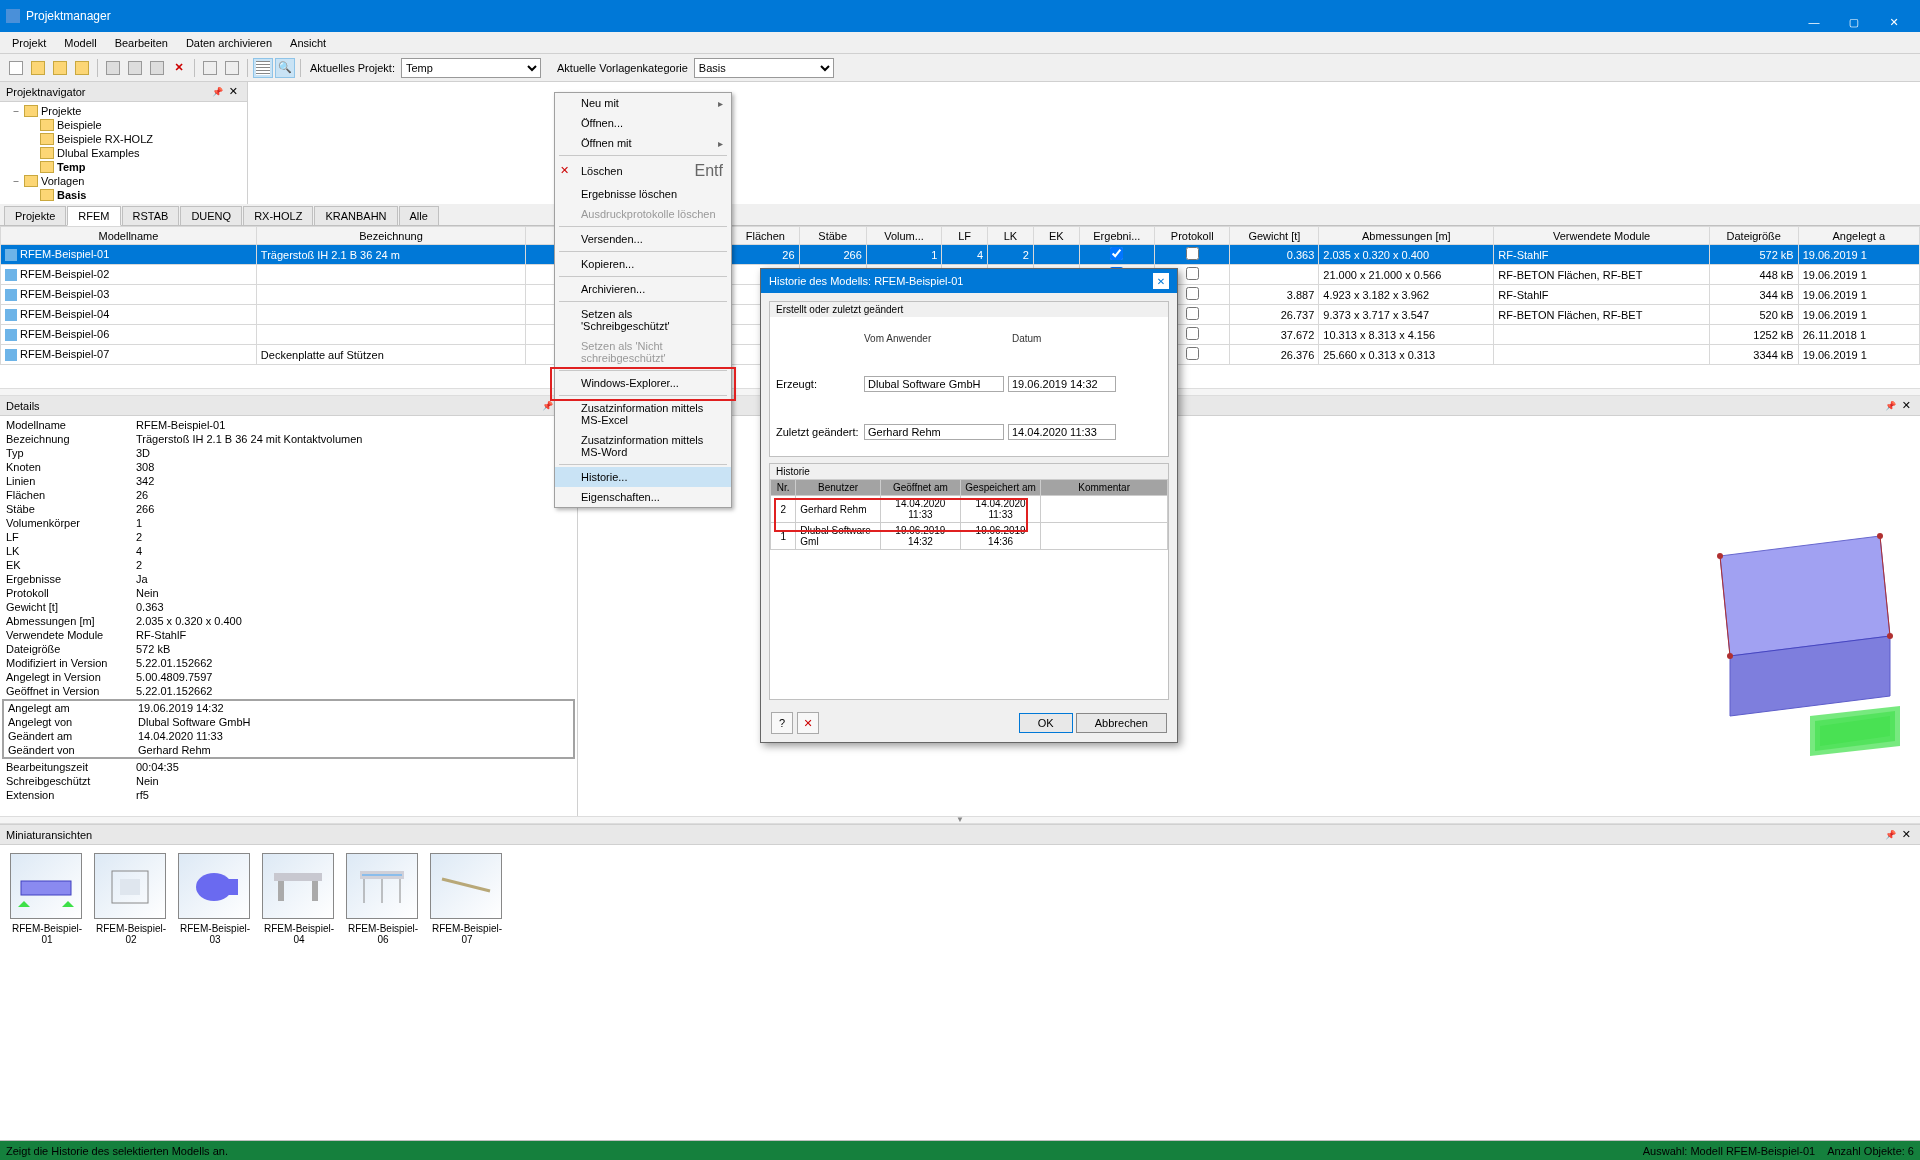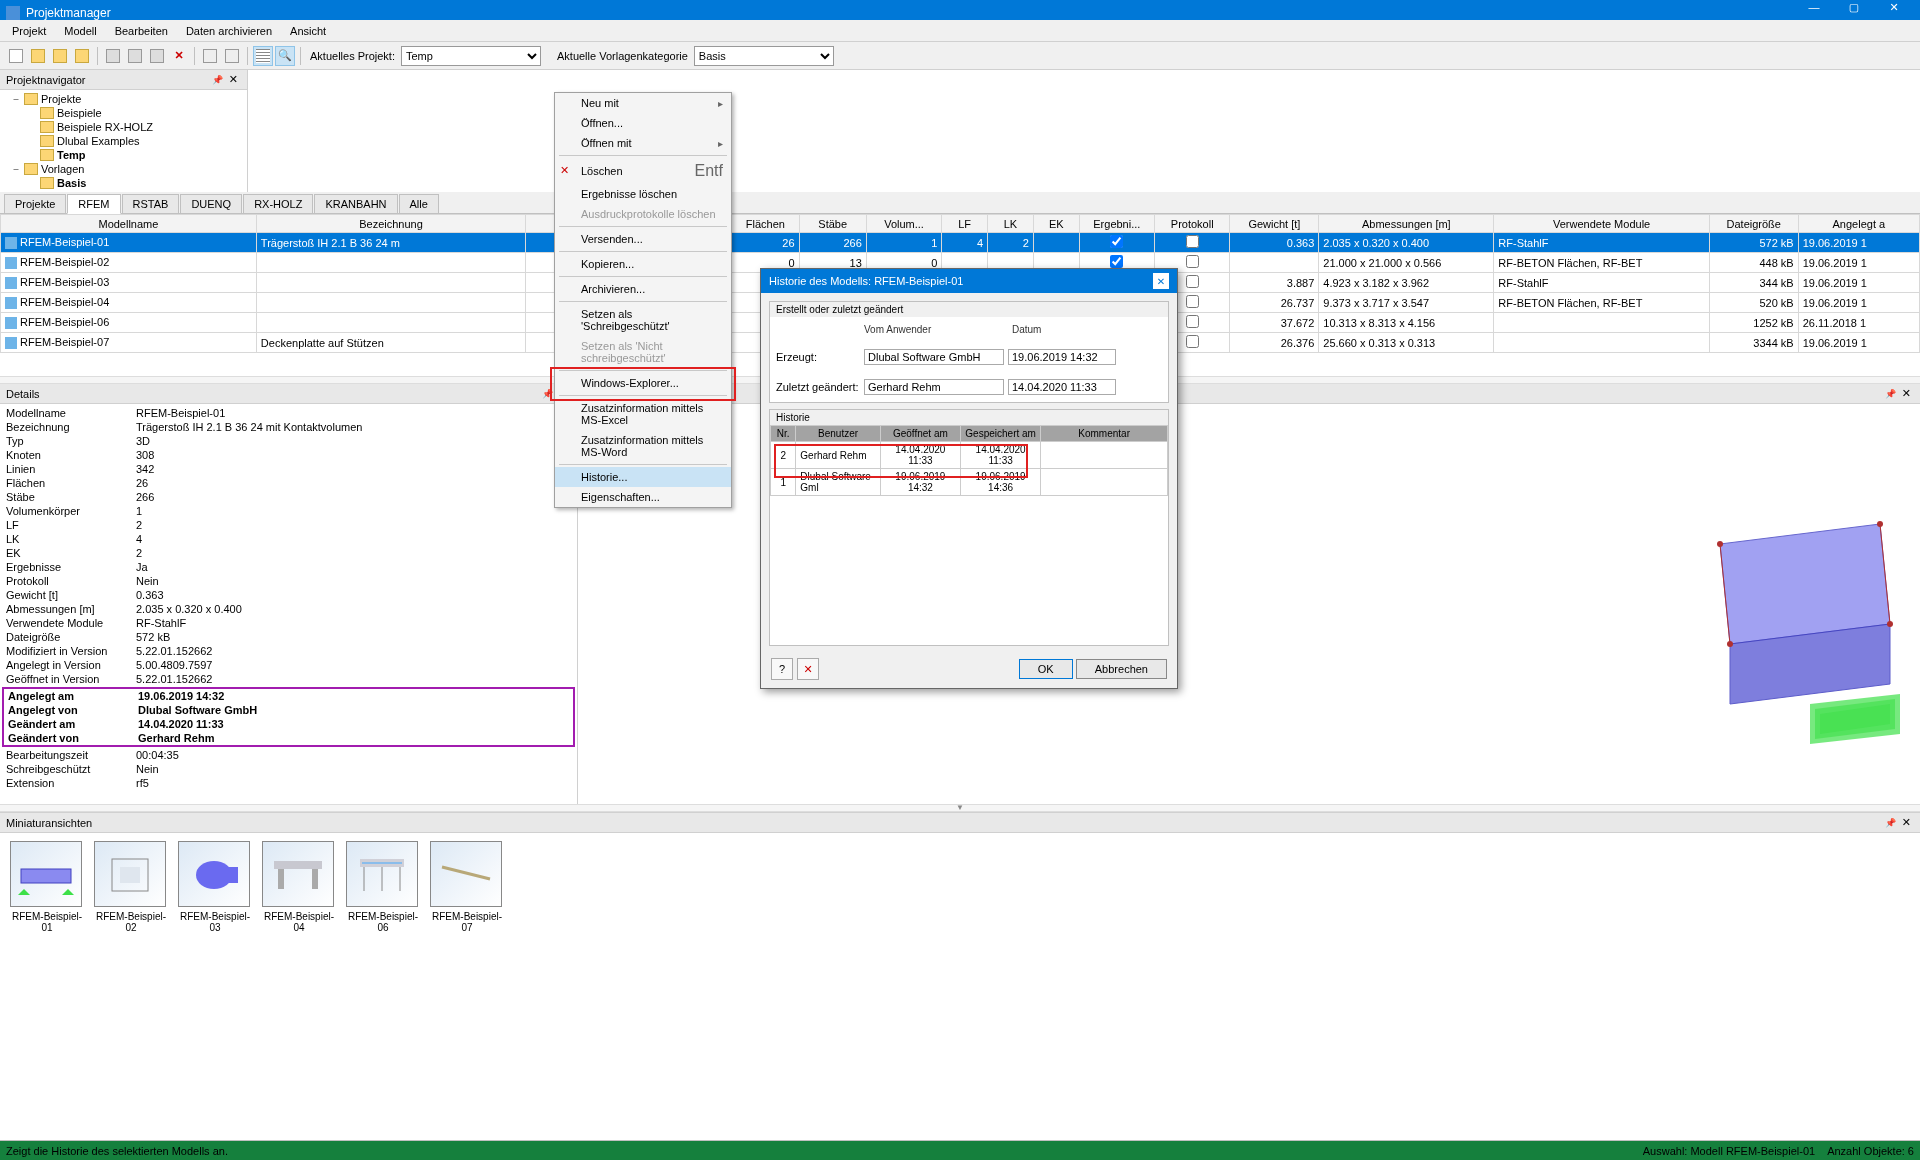--- a/index.html
+++ b/index.html
@@ -1,17 +1,17 @@
 <!DOCTYPE html>
 <html><head>
 <meta charset="utf-8">
 <style>
 * { margin: 0; padding: 0; box-sizing: border-box; font-family: 'Segoe UI', Tahoma, sans-serif; font-size: 11px; }
 body { background: #fff; overflow: hidden; width: 1920px; height: 1160px; position: relative; }
-.titlebar { background: #0078d7; color: #fff; height: 20px; display: flex; align-items: flex-end; padding: 0 6px; }
+.titlebar { background: #0078d7; color: #fff; height: 32px; display: flex; align-items: flex-start; padding: 9px 6px; }
 .titlebar .t-icon { width: 14px; height: 14px; background: #4a90d9; margin-right: 6px; }
 .titlebar .t-title { flex: 1; font-size: 12px; }
 .titlebar .wbtn { width: 40px; height: 26px; display: flex; align-items: center; justify-content: center; cursor: pointer; }
 .menubar { background: #f0f0f0; height: 22px; display: flex; align-items: center; padding: 0 4px; border-bottom: 1px solid #d0d0d0; gap: 2px; }
 .menubar .mitem { padding: 2px 8px; cursor: pointer; }
 .toolbar { background: #f0f0f0; height: 28px; display: flex; align-items: center; padding: 0 6px; gap: 2px; border-bottom: 1px solid #d0d0d0; }
 .toolbar .tbtn { width: 20px; height: 20px; border: 1px solid transparent; display: flex; align-items: center; justify-content: center; cursor: pointer; }
 .toolbar .tsep { width: 1px; height: 18px; background: #c0c0c0; margin: 0 3px; }
 .toolbar .tlabel { margin: 0 4px; }
 .toolbar select { height: 20px; font-size: 11px; border: 1px solid #999; background:#fff; }
@@ -37,42 +37,42 @@
 .grid tr.selected td { background: #0078d7; color: #fff; }
 .grid td.num { text-align: right; }
 .grid td.ctr { text-align: center; }
 .grid .ficon { width:12px; height:12px; background:#6db4e8; display:inline-block; margin-right:3px; vertical-align:middle; }
 .mid { display: flex; min-height: 420px; }
 .details { width: 578px; border-right: 1px solid #d0d0d0; display:flex; flex-direction:column; }
 .details-body { flex:1; overflow:auto; padding:2px; }
 .drow { display: flex; padding: 1px 4px; }
 .drow .dl { width: 130px; }
 .drow .dv { flex: 1; }
-.redbox { border: 2px solid #a21caf; font-weight: bold; }
+.redbox { border: 2px solid #a3a3a3; }
 .preview { flex: 1; position: relative; background:#fff; }
 .preview-canvas { position:absolute; right:10px; top:120px; bottom:20px; width:220px;}
 .thumbs { border-top:1px solid #d0d0d0; }
 .thumbs-body { display: flex; gap: 10px; padding: 8px 10px; }
 .thumb { width: 74px; text-align: center; }
 .thumb .timg { width: 72px; height: 66px; border: 1px solid #888; background: linear-gradient(135deg,#dde9f5,#fff); display:flex; align-items:center; justify-content:center; cursor:pointer; }
 .thumb .tl { margin-top: 4px; font-size: 10px; }
 .contextmenu { position: absolute; left: 554px; top: 92px; width: 178px; background: #f4f4f4; border: 1px solid #a0a0a0; box-shadow: 2px 2px 4px rgba(0,0,0,.3); z-index: 100; }
 .contextmenu .cmi { padding: 4px 8px 4px 26px; cursor: pointer; display:flex; justify-content:space-between; align-items:center; position:relative; }
 .contextmenu .cms { height: 1px; background: #c8c8c8; margin: 2px 4px; }
 .contextmenu .cmi.hl { background: #c9e3f5; }
 .contextmenu .cmi .ic { position:absolute; left:5px; width:14px; height:14px; }
 .contextmenu .cmi.disabled { color:#999; }
 .cm-redbox { position:absolute; left:550px; top:367px; width:186px; height:34px; border:2px solid #e02020; z-index:101; pointer-events:none;}
 .dialog { position: absolute; left: 760px; top: 268px; width: 418px; background: #f0f0f0; border: 1px solid #666; box-shadow: 3px 3px 8px rgba(0,0,0,.4); z-index: 200; }
 .dialog-title { background: #0078d7; color: #fff; padding: 4px 8px; display: flex; justify-content: space-between; align-items:center; }
 .dialog-title .dclose { background:#fff; color:#0078d7; width:16px; height:16px; display:flex; align-items:center; justify-content:center; cursor:pointer; font-size:10px; }
 .dialog-body { padding: 8px; }
 .dgroup { border: 1px solid #c0c0c0; margin-bottom: 6px; background:#fff; }
 .dgroup-title { font-size: 10px; padding: 2px 6px; background:#f0f0f0; }
-.dgrow { display: flex; align-items: center; padding: 7px 6px; gap: 4px; }
+.dgrow { display: flex; align-items: center; padding: 16px 6px; gap: 4px; }
 .dgrow .lbl { width: 84px; }
 .dgrow input { width: 140px; border:1px solid #aaa; padding:1px 3px; background:#fff; font-size:11px;}
 .dgrow .hdrcol { font-size:10px; color:#333; }
 .dtable { width:100%; border-collapse:collapse; }
 .dtable th, .dtable td { border:1px solid #ccc; padding:2px 4px; font-size:10px; text-align:center; }
 .dtable th { background:#a3a3a3; font-weight:normal; }
 .dbtns { display:flex; justify-content:space-between; padding:6px 2px 0; align-items:center; }
 .dbtns .lefticons { display:flex; gap:4px;}
 .dbtns .lefticons .ib { width:22px; height:22px; border:1px solid #aaa; background:#f8f8f8; display:flex; align-items:center; justify-content:center; cursor:pointer;}
 .dbtns button { padding:3px 18px; border:1px solid #888; background:#e8e8e8; cursor:pointer; }

